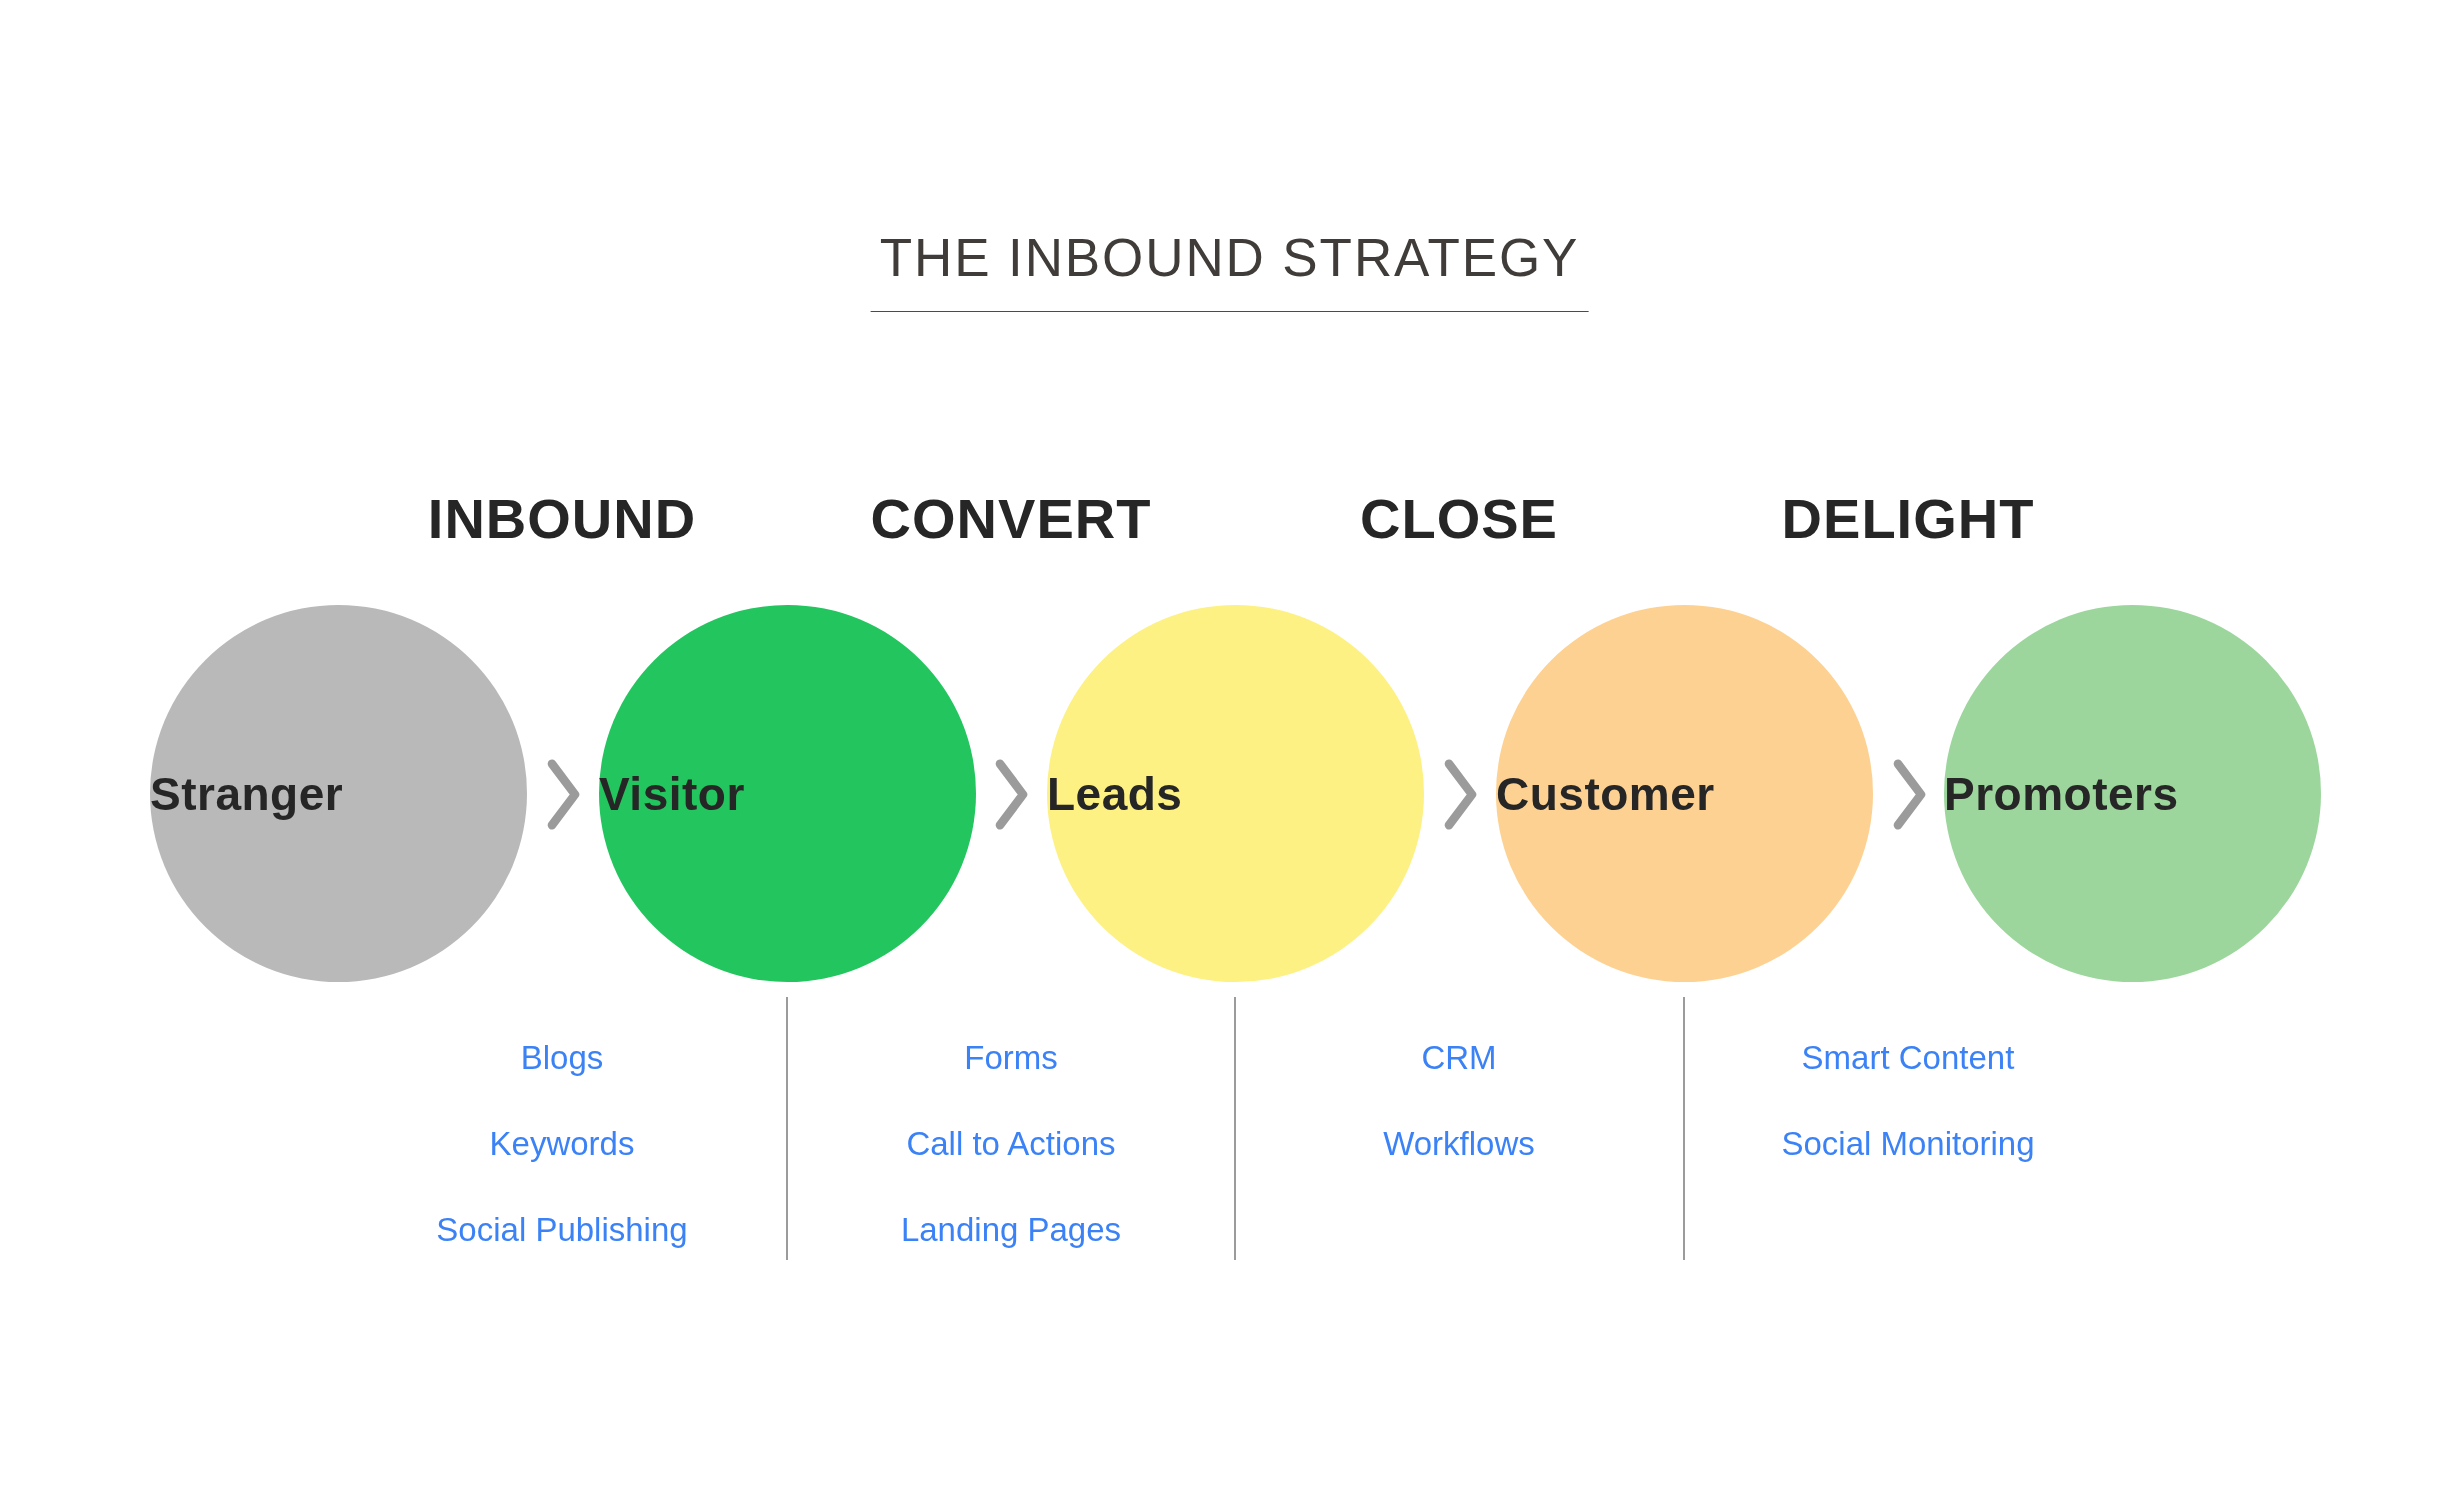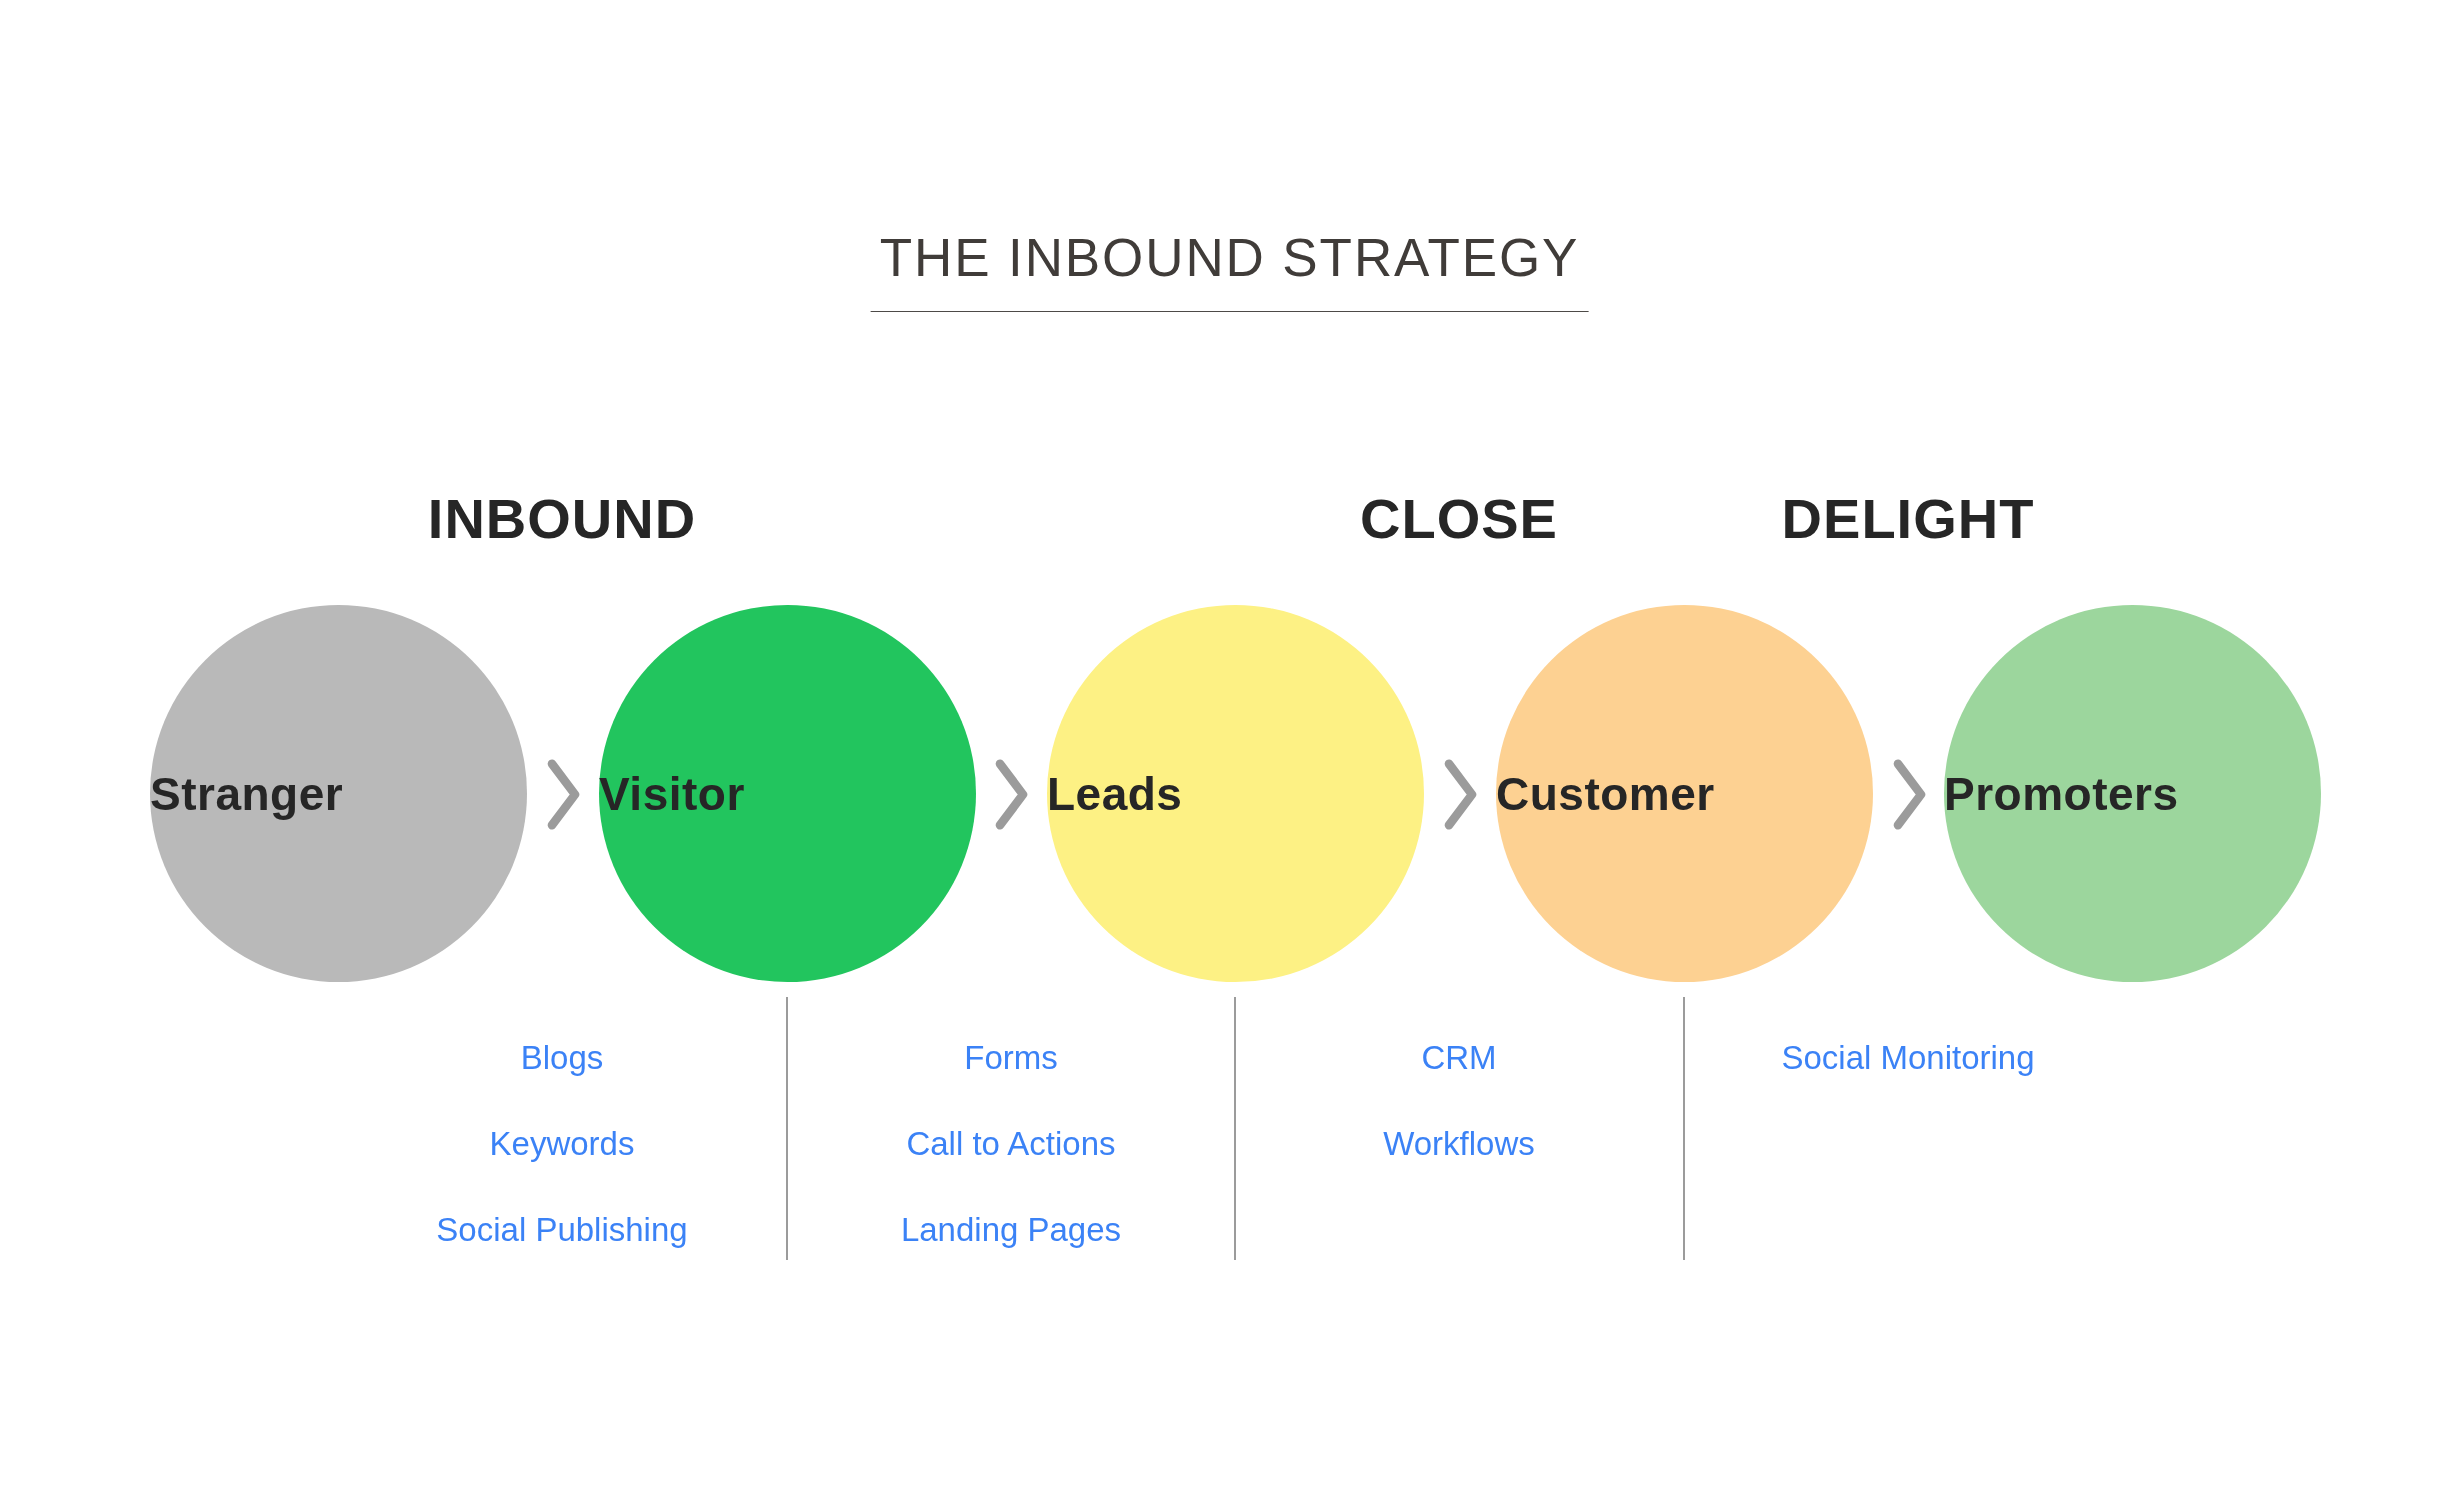--- a/index.html
+++ b/index.html
@@ -101,20 +101,21 @@
 </head>
 <body>
 
 <div class="canvas">
 
   <div class="title-wrap">
     <h1>THE INBOUND STRATEGY</h1>
   </div>
 
   <div class="stage" style="left:370px">INBOUND</div>
+  <div class="stage" style="left:819px">CONVERT</div>
   <div class="stage" style="left:1267px">CLOSE</div>
   <div class="stage" style="left:1716px">DELIGHT</div>
 
   <div class="circle" style="left: 150px; background-color: rgb(185, 185, 185);">
     <span class="circle-label">Stranger</span>
   </div>
   <div class="circle" style="left: 599px; background-color: #22c55e;">
     <span class="circle-label">Visitor</span>
   </div>
   <div class="circle" style="left: 1047px; background-color: rgb(253, 241, 132);">
@@ -152,17 +153,18 @@
   <div class="tools-col" style="left:790px">
     <div class="tool-item">Forms</div>
     <div class="tool-item">Call to Actions</div>
     <div class="tool-item">Landing Pages</div>
   </div>
   <div class="tools-col" style="left:1238px">
     <div class="tool-item">CRM</div>
     <div class="tool-item">Workflows</div>
   </div>
   <div class="tools-col" style="left:1687px">
+    <div class="tool-item">Smart Content</div>
     <div class="tool-item">Social Monitoring</div>
   </div>
 
 </div>
 
 
 </body></html>

